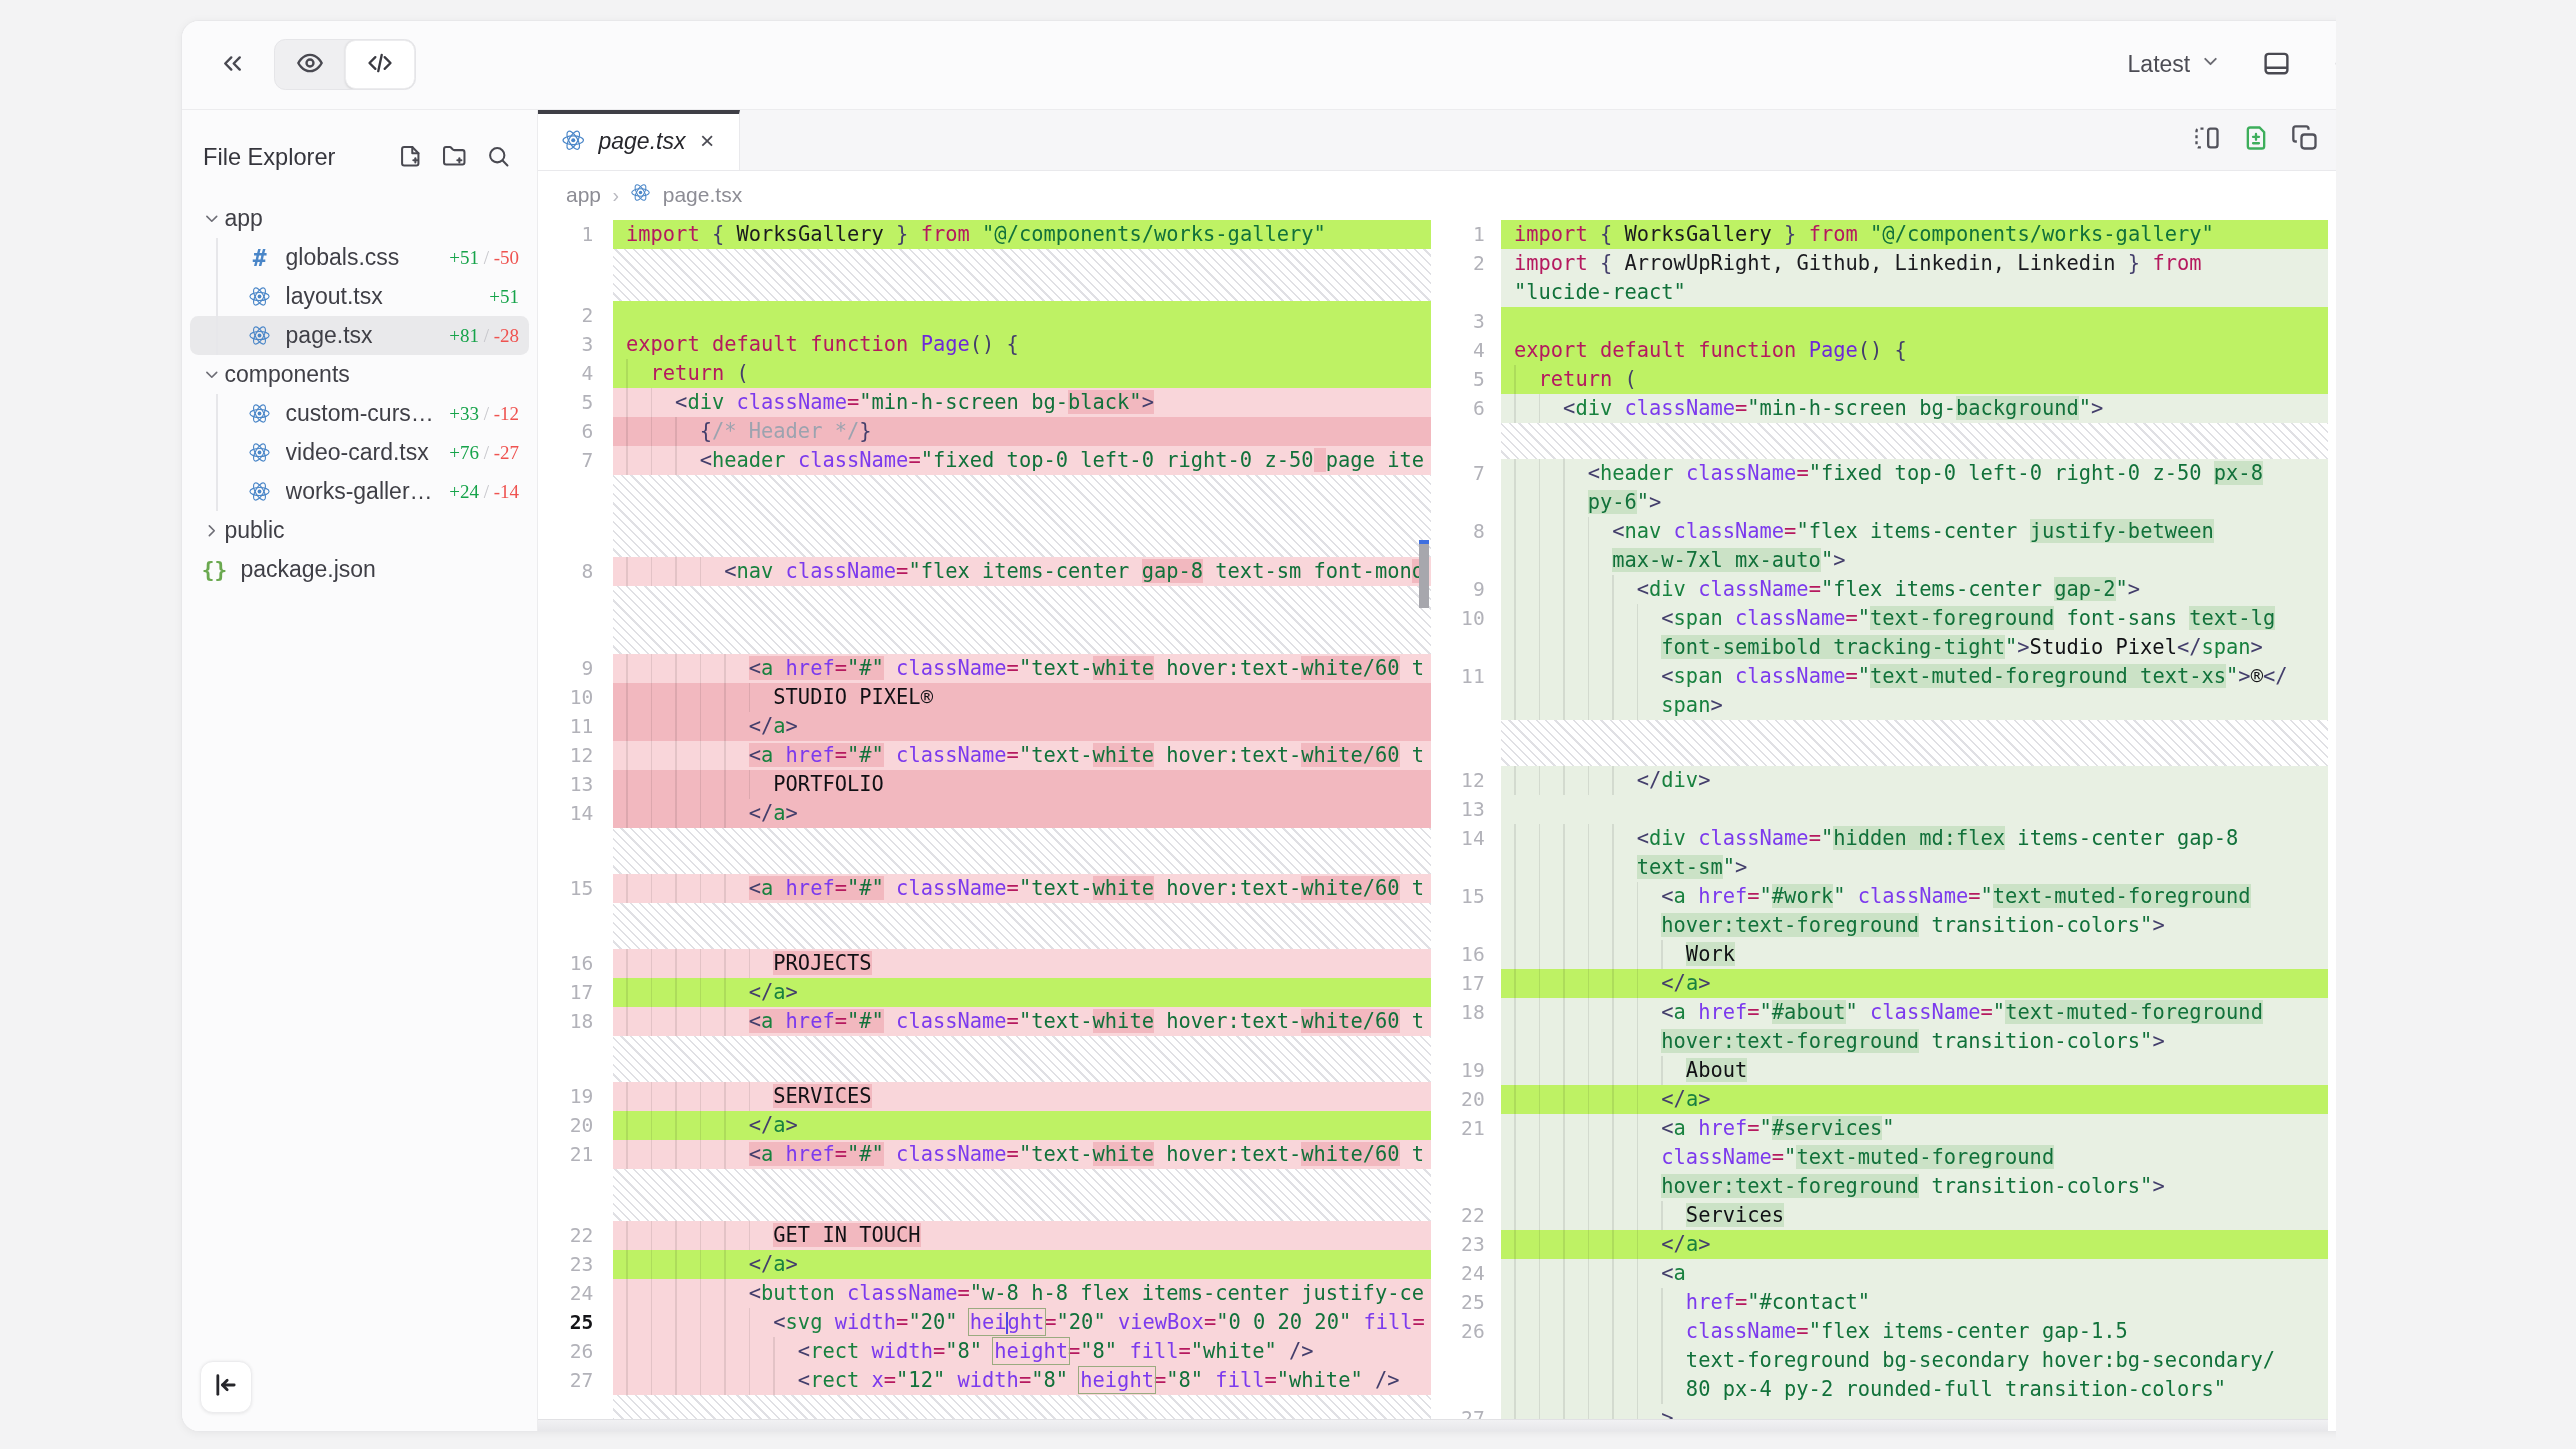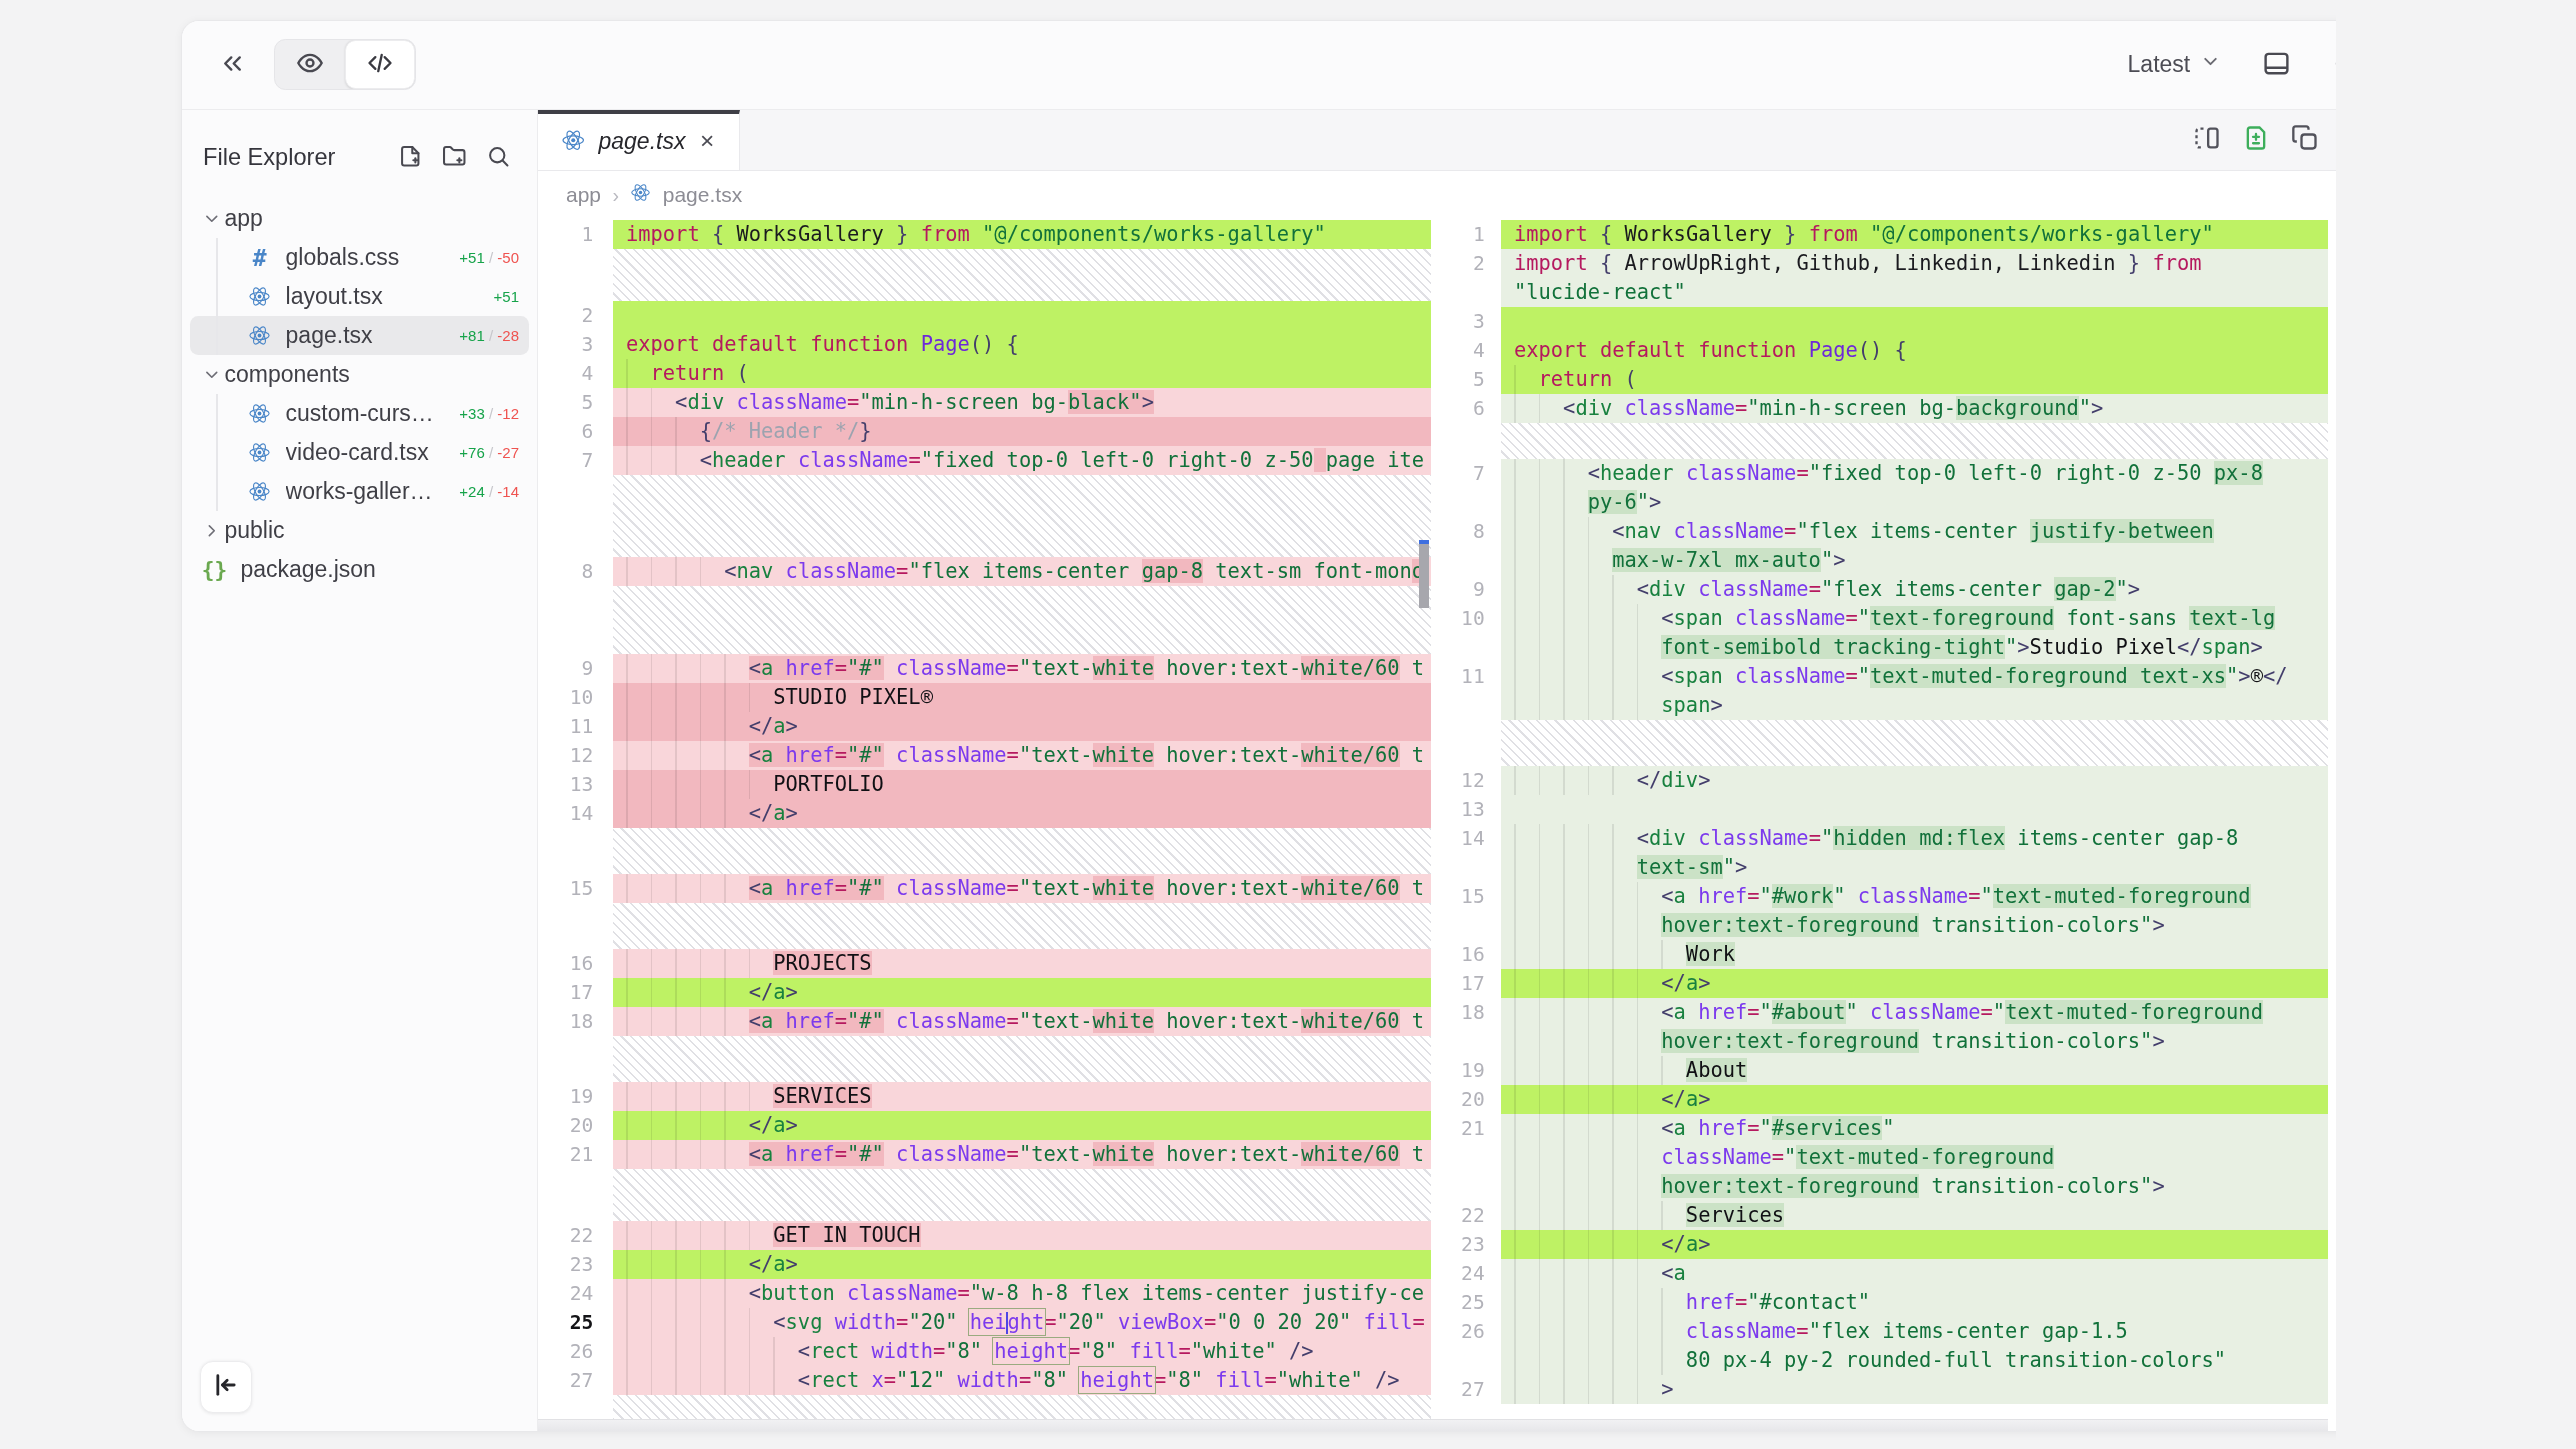--- a/index.html
+++ b/index.html
@@ -21,21 +21,21 @@
   .sb-title{font-size:23.6px;color:#35353c;}
   .sb-actions{margin-left:auto;display:flex;gap:6.5px;}
   .tree{padding:0 8.2px;}
   .trow{display:flex;align-items:center;height:39px;border-radius:8.2px;padding:0 9.8px;cursor:pointer;position:relative;font-size:23px;color:#3f3f46;}
   .trow.sel{background:#e9e9eb;}
   .trow .chev{width:24.5px;display:flex;justify-content:center;color:#6e6e76;flex:0 0 auto;}
   .trow .ficon{width:29px;display:flex;justify-content:center;margin-right:11.4px;flex:0 0 auto;}
   .trow.child{padding-left:55px;}
   .trow.child::before{content:"";position:absolute;left:26px;top:0;bottom:0;width:1.6px;background:#e7e7ea;}
   .trow .lbl{white-space:nowrap;overflow:hidden;}
-  .stats{margin-left:auto;font-family:Liberation Sans, sans-serif;font-size:15px;white-space:nowrap;padding-left:6.5px;}
+  .stats{margin-left:auto;font-family:Liberation Serif, serif;font-size:19px;white-space:nowrap;padding-left:6.5px;}
   .stats .add{color:#16a34a;} .stats .sep{color:#c6c6cb;} .stats .del{color:#ef5350;}
   .hash-ic{color:#4a86c8;font-weight:bold;font-size:23px;font-family:"DejaVu Sans Mono",monospace;}
   .brace-ic{color:#6aa84f;font-weight:bold;font-size:21px;font-family:"DejaVu Sans Mono",monospace;}
   .collapse-btn{position:absolute;left:18px;bottom:18px;width:52px;height:52px;border-radius:13px;background:#fff;border:0.8px solid #ececee;box-shadow:0 0.8px 3.3px rgba(0,0,0,.08);display:flex;align-items:center;justify-content:center;cursor:pointer;color:#26262b;}
   
   .editor{flex:1;display:flex;flex-direction:column;min-width:0;background:#fff;}
   .tabbar{height:60px;flex:0 0 auto;background:#f6f6f8;border-bottom:0.8px solid #e9e9ec;display:flex;align-items:stretch;}
   .tab{display:flex;align-items:center;gap:13px;padding:0 23px;background:#fff;border-right:0.8px solid #e9e9ec;border-top:4.1px solid #3f3f46;cursor:pointer;}
   .tab .tname{font-size:23px;font-style:italic;color:#27272c;}
   .tab .close{color:#4c4c54;font-size:24.5px;line-height:1;background:none;border:none;cursor:pointer;padding:1.6px;}
@@ -662,20 +662,24 @@
               <div class="row bg-g">
                 <div class="num">25</div>
                 <div class="code"><span class="ind" style="width: 14ch;">              </span><span class="c-attr">href</span><span class="c-eq">=</span><span class="c-str">"#contact"</span></div>
               </div>
               <div class="row bg-g">
                 <div class="num">26</div>
                 <div class="code"><span class="ind" style="width: 14ch;">              </span><span class="c-attr">className</span><span class="c-eq">=</span><span class="c-str">"flex items-center gap-1.5</span></div>
               </div>
               <div class="row bg-g">
                 <div class="num"></div>
+                <div class="code"><span class="ind" style="width: 14ch;">              </span><span class="c-str">text-foreground bg-secondary hover:bg-secondary/</span></div>
+              </div>
+              <div class="row bg-g">
+                <div class="num"></div>
                 <div class="code"><span class="ind" style="width: 14ch;">              </span><span class="c-str">80 px-4 py-2 rounded-full transition-colors"</span></div>
               </div>
               <div class="row bg-g">
                 <div class="num">27</div>
                 <div class="code"><span class="ind" style="width: 12ch;">            </span><span class="c-br">&gt;</span></div>
               </div>
             </div>
           <div class="minimap">
             <div class="mcol old" id="mmOld">
                 <div class="mblock mb-h" style="top: 0.8%; height: 8.5%;"></div>

